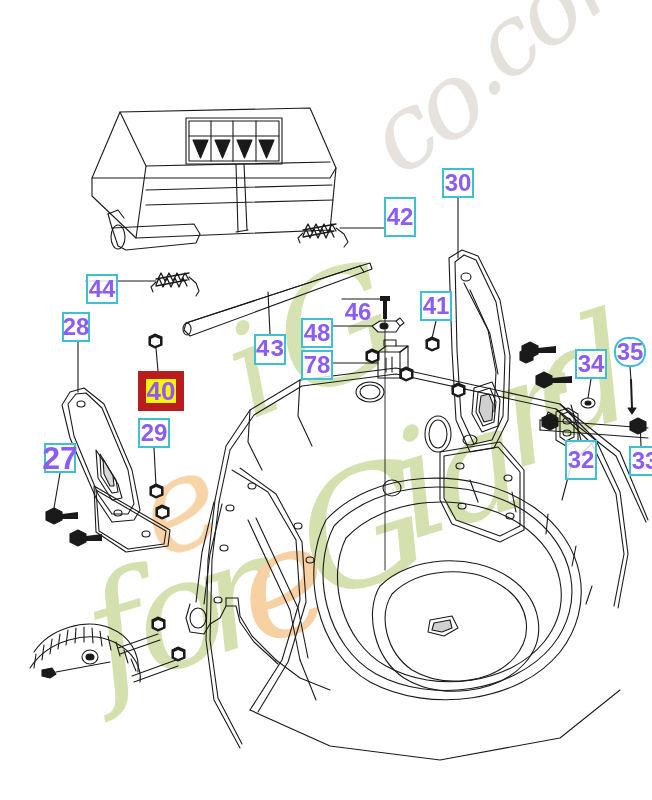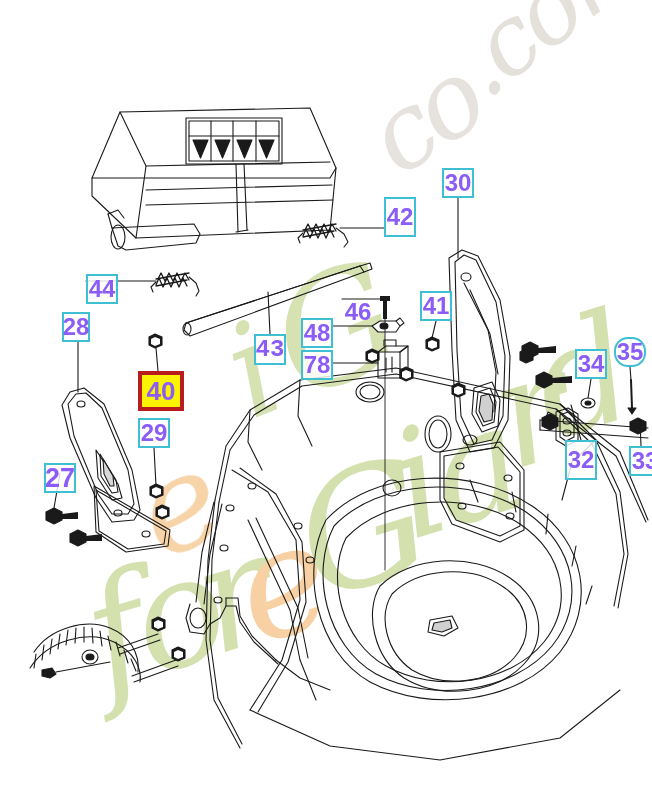--- a/index.html
+++ b/index.html
@@ -22,21 +22,21 @@
     color:#8b5cf6;
     background:transparent;
     line-height:1;
     white-space:nowrap;
   }
   .label.boxed{
     border:2px solid #3fbfd4;
     background:rgba(255,255,255,0.82);
   }
   .label.highlight{
-    border:4px solid #b91c1c;
+    border:8px solid #b91c1c;
     background:#fbf400;
   }
   .label.plain{border:none;background:transparent;margin-left:32px;}
 </style>
 </head>
 <body>
 
 <div id="stage">
 
   <svg id="watermarks" viewBox="0 0 652 800">
@@ -389,18 +389,18 @@
       <div class="label boxed" style="left: 62px; top: 312px; width: 28px; height: 30px; font-size: 24px;">28</div>
       <div class="label plain" style="left: 310px; top: 297px; width: 32px; height: 30px; font-size: 24px;">46</div>
       <div class="label boxed" style="left: 420px; top: 291px; width: 32px; height: 30px; font-size: 24px;">41</div>
       <div class="label boxed" style="left: 301px; top: 318px; width: 32px; height: 30px; font-size: 24px;">48</div>
       <div class="label boxed" style="left: 254px; top: 334px; width: 32px; height: 31px; font-size: 24px; font-family: Liberation Mono, monospace;">43</div>
       <div class="label boxed" style="left: 575px; top: 349px; width: 32px; height: 30px; font-size: 24px;">34</div>
       <div class="label boxed" style="left: 614px; top: 337px; width: 32px; height: 30px; font-size: 24px; border-radius: 14px;">35</div>
       <div class="label boxed" style="left: 301px; top: 350px; width: 32px; height: 30px; font-size: 24px;">78</div>
       <div class="label highlight" style="left: 138px; top: 371px; width: 46px; height: 40px; font-size: 26px;">40</div>
       <div class="label boxed" style="left: 138px; top: 418px; width: 32px; height: 30px; font-size: 24px;">29</div>
-      <div class="label boxed" style="left: 44px; top: 443px; width: 32px; height: 30px; font-size: 27px; margin-top: 20px;">27</div>
+      <div class="label boxed" style="left: 44px; top: 443px; width: 32px; height: 30px; font-size: 32px;">27</div>
       <div class="label boxed" style="left: 565px; top: 440px; width: 32px; height: 40px; font-size: 24px;">32</div>
       <div class="label boxed" style="left: 629px; top: 446px; width: 32px; height: 30px; font-size: 24px;">33</div>
     </div>
 
 </div>
 
 </body></html>

